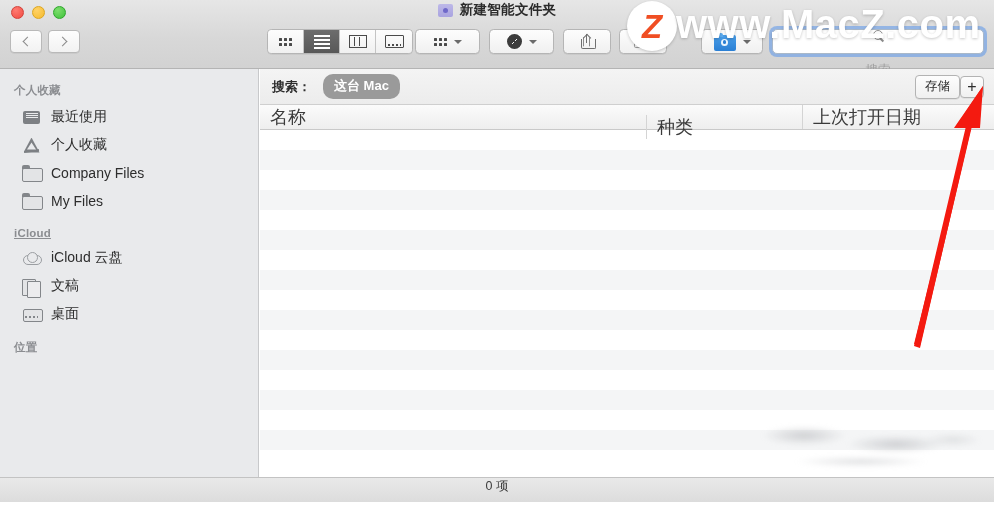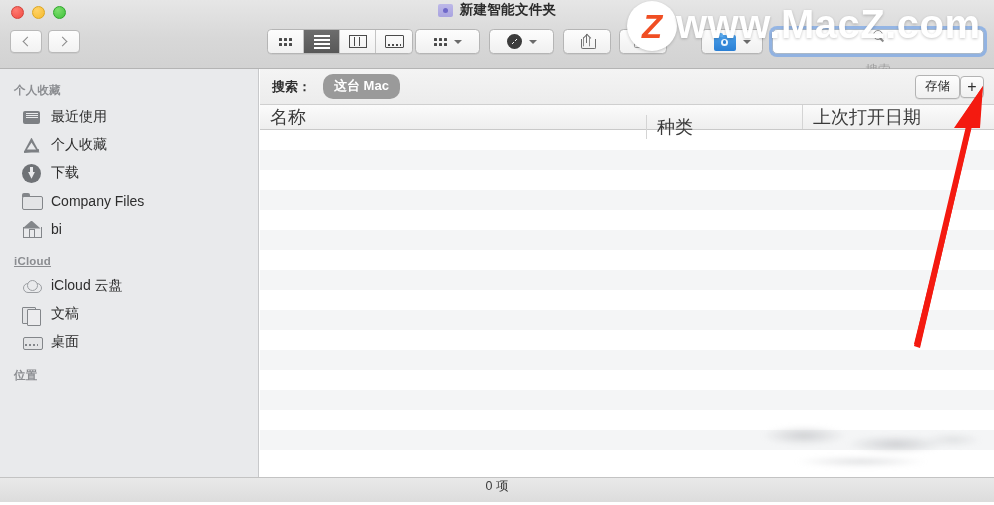--- a/index.html
+++ b/index.html
@@ -390,32 +390,26 @@
       <span class="sb-ic ic-recent"></span>
       <span>最近使用</span>
     </div>
     <div class="sb-item">
       <span class="sb-ic ic-apps">
           <i></i>
         </span>
       <span>个人收藏</span>
     </div>
     <div class="sb-item">
-      <span class="sb-ic ic-dl"></span>
-      <span>下载</span>
-    </div>
-    <div class="sb-item">
       <span class="sb-ic ic-folder"></span>
       <span>Company Files</span>
     </div>
     <div class="sb-item">
-      <span class="sb-ic ic-home">
-          <i></i>
-        </span>
-      <span>bi</span>
+      <span class="sb-ic ic-folder"></span>
+      <span>My Files</span>
     </div>
 
     <div class="sb-head" style="padding-top:12px;text-decoration:underline;">iCloud</div>
 
     <div class="sb-item">
       <span class="sb-ic ic-cloud"></span>
       <span>iCloud 云盘</span>
     </div>
     <div class="sb-item">
       <span class="sb-ic ic-docs"></span>

